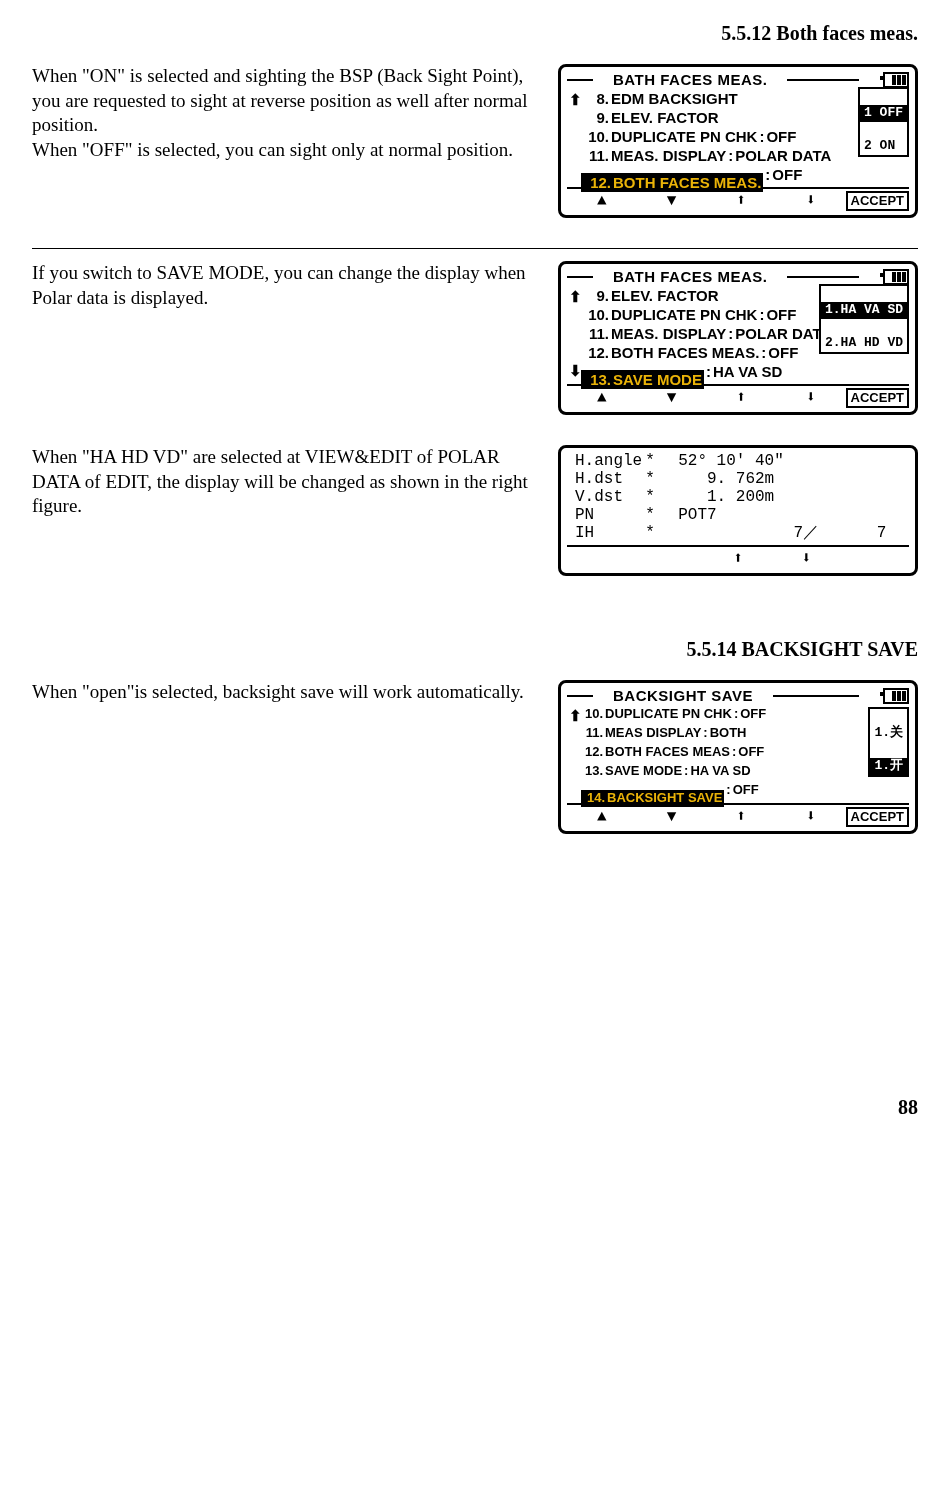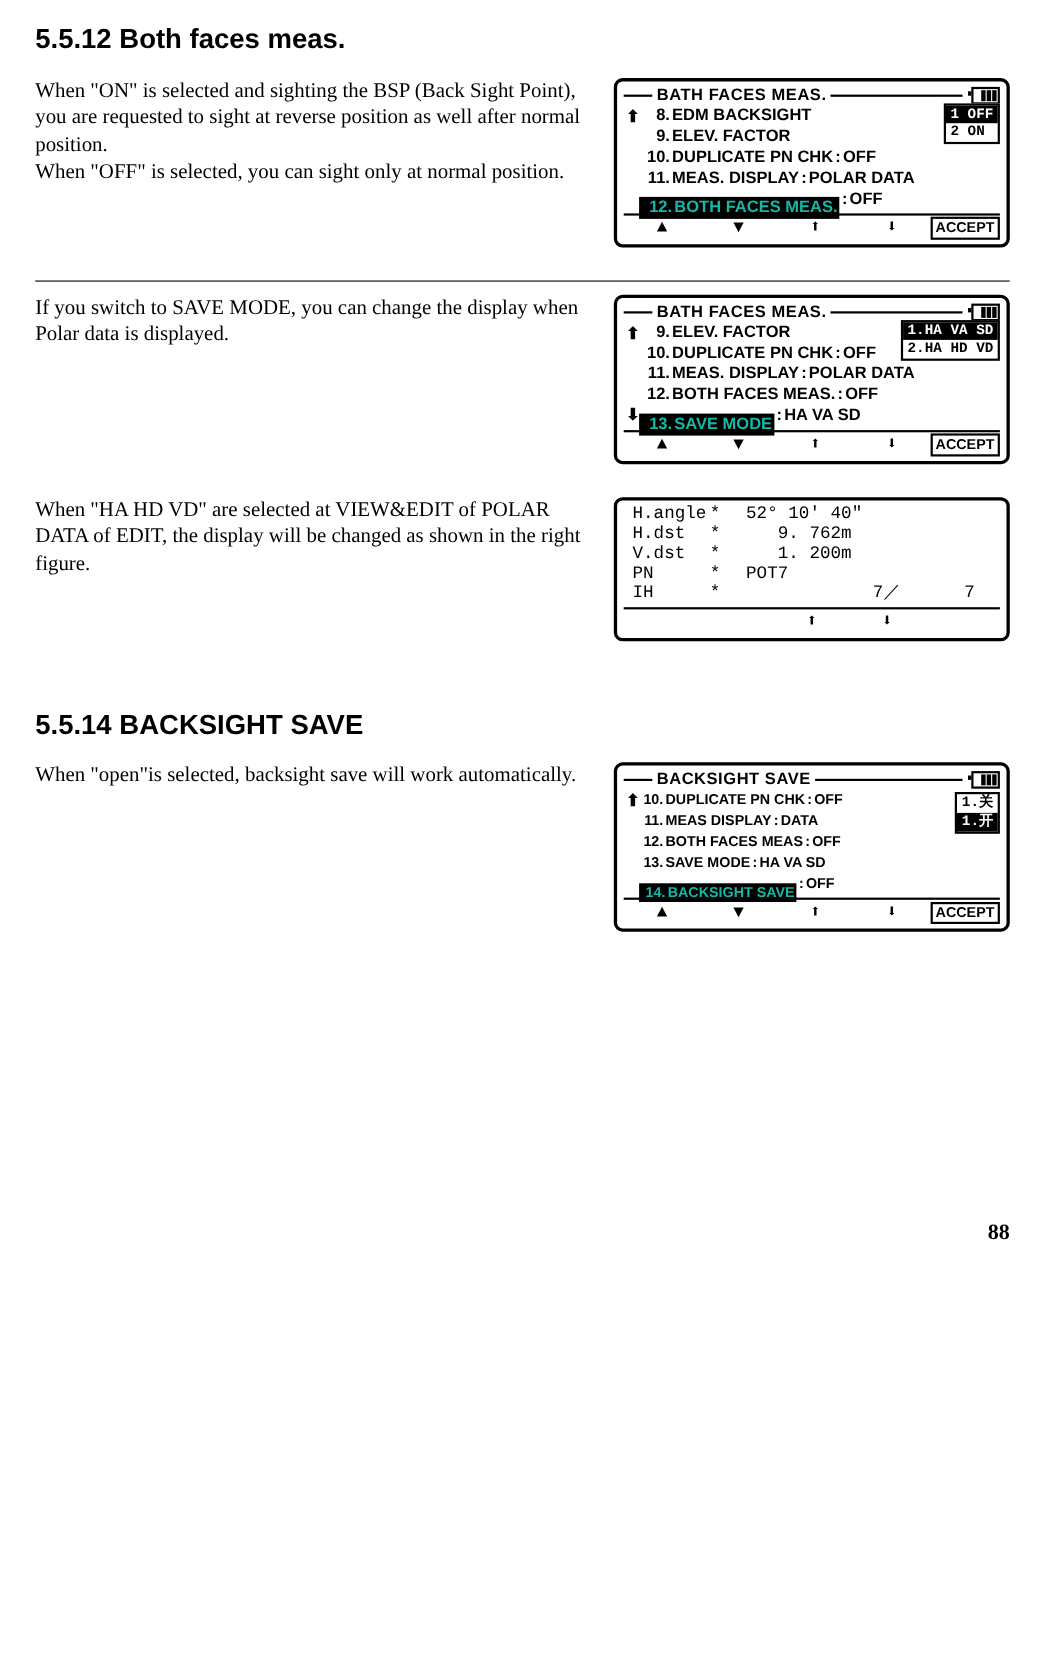--- a/index.html
+++ b/index.html
@@ -4,24 +4,25 @@
 <style>
   body {
     font-family: "Times New Roman", serif;
     margin: 0;
     padding: 20px 32px;
     width: 886px;
     color: #000;
     line-height: 1.3;
   }
   h2 {
-    font-family: Liberation Sans, sans-serif;
-    font-size: 25px;
+    font-family: Liberation Serif, serif;
+    font-size: 20px;
     font-weight: bold;
     margin: 0 0 18px 0;
+    text-align: right;
   }
   .section {
     margin-bottom: 30px;
   }
   .section-body {
     display: flex;
     align-items: flex-start;
     gap: 20px;
     font-size: 19px;
   }
@@ -42,21 +43,21 @@
     background: #fff;
     box-sizing: border-box;
     padding: 4px 6px 4px 6px;
     position: relative;
     font-family: "Courier New", monospace;
     flex-shrink: 0;
   }
   .lcd .title-row {
     display: flex;
     align-items: center;
-    gap: 4px;
+    gap: 20px;
     height: 18px;
     white-space: nowrap;
   }
   .lcd .title-row .line {
     flex: 1;
     height: 0;
     border-top: 2px solid #000;
   }
   .lcd .title-row .line.left { flex: 0 0 26px; }
   .lcd .title-row .ttl {
@@ -101,21 +102,21 @@
     align-items: center;
     height: 19px;
     white-space: nowrap;
   }
   .lcd .row .num { display:inline-block; width: 28px; text-align:right; margin-right:2px;}
   .lcd .row .label { }
   .lcd .row .colon { margin: 0 2px; }
   .lcd .row .val { }
   .lcd .row .sel {
     background: #000;
-    color: #14b8a6;
+    color: #eab308;
     display: inline-block;
     padding: 0 2px;
     margin-top: 16px;
   }
 
   .lcd .arrow-side {
     position: absolute;
     left: 2px;
     font-size: 15px;
     line-height: 1;
@@ -128,20 +129,21 @@
     font-size: 13px;
     font-weight: bold;
     position: absolute;
     right: 6px;
     top: 20px;
     background: #fff;
   }
   .lcd .optbox .opt {
     padding: 0 4px;
     white-space: nowrap;
+    margin-top: 16px;
   }
   .lcd .optbox .opt.sel {
     background: #000;
     color: #fff;
   }
 
   .lcd .softkeys {
     display: flex;
     justify-content: space-between;
     align-items: center;
@@ -369,21 +371,21 @@
         <div class="row">
             <span class="num" style="width:22px">10.</span>
             <span class="label">DUPLICATE PN CHK</span>
             <span class="colon">:</span>
             <span class="val">OFF</span>
           </div>
         <div class="row">
             <span class="num" style="width:22px">11.</span>
             <span class="label">MEAS DISPLAY</span>
             <span class="colon">:</span>
-            <span class="val">DATA</span>
+            <span class="val">BOTH</span>
           </div>
         <div class="row">
             <span class="num" style="width:22px">12.</span>
             <span class="label">BOTH FACES MEAS</span>
             <span class="colon">:</span>
             <span class="val">OFF</span>
           </div>
         <div class="row">
             <span class="num" style="width:22px">13.</span>
             <span class="label">SAVE MODE</span>

